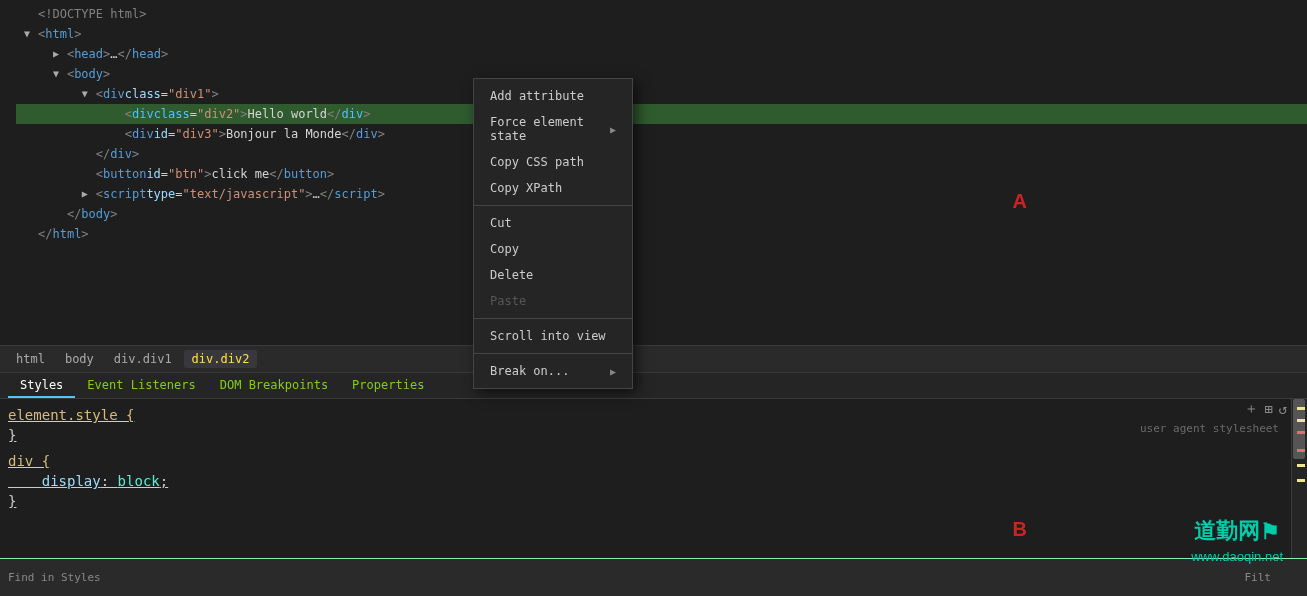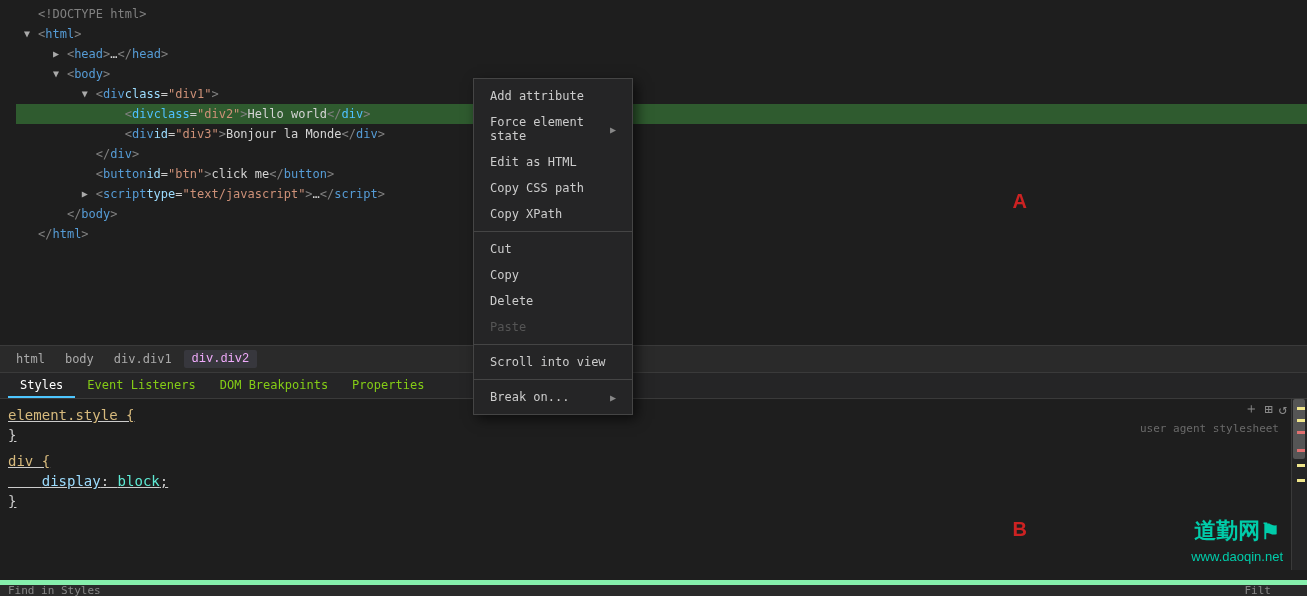--- a/index.html
+++ b/index.html
@@ -72,22 +72,21 @@
     }
     .breadcrumb-item {
       padding: 2px 8px;
       font-size: 12px;
       color: #aaa;
       cursor: pointer;
       border-radius: 2px;
     }
     .breadcrumb-item.active {
       background: #37373d;
-      color: #f0abfc;
-      font-family: Liberation Mono, monospace;
+      color: #fde047;
     }
 
     
     #tabs-bar {
       position: absolute;
       top: 373px; left: 0; right: 0;
       height: 26px;
       background: #252526;
       border-bottom: 1px solid #3a3a3a;
       display: flex;
@@ -133,23 +132,23 @@
       top: 422px;
       right: 28px;
       font-size: 11px;
       color: #6a6a6a;
     }
 
     
     #status-bar {
       position: absolute;
       bottom: 0; left: 0; right: 0;
-      height: 16px;
+      height: 38px;
       background: #2a2a2a;
-      border-top: 5px solid #86efac;
+      border-top: 1px solid #86efac;
       display: flex;
       align-items: center;
       padding: 0 8px;
     }
     #find-in-styles {
       font-size: 11px;
       color: #888;
     }
     #filter-label {
       position: absolute;
@@ -349,23 +348,20 @@
 
 <div id="context-menu">
     <div class="ctx-item">
       <span>Add attribute</span>
     </div>
     <div class="ctx-item">
       <span>Force element state</span>
       <span class="arrow">▶</span>
     </div>
     <div class="ctx-item">
-      <span>Edit as HTML</span>
-    </div>
-    <div class="ctx-item">
       <span>Copy CSS path</span>
     </div>
     <div class="ctx-item">
       <span>Copy XPath</span>
     </div>
     <div class="ctx-separator"></div>
     <div class="ctx-item">
       <span>Cut</span>
     </div>
     <div class="ctx-item">

